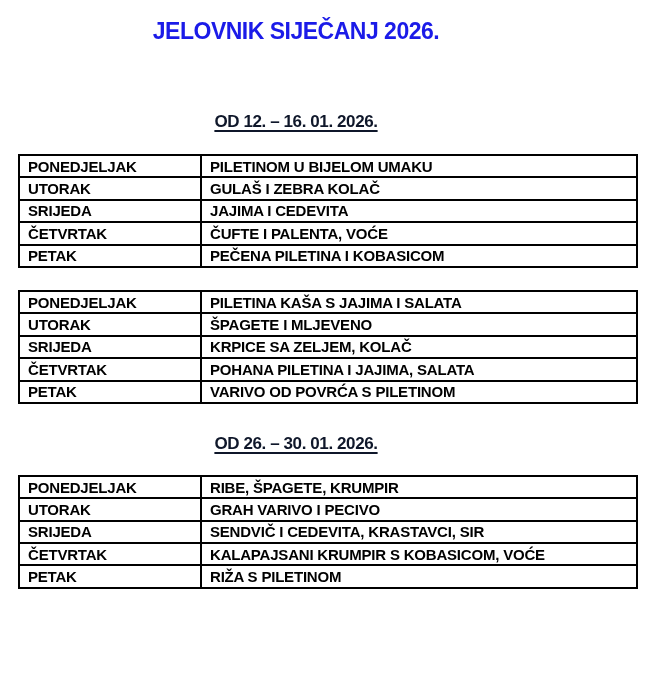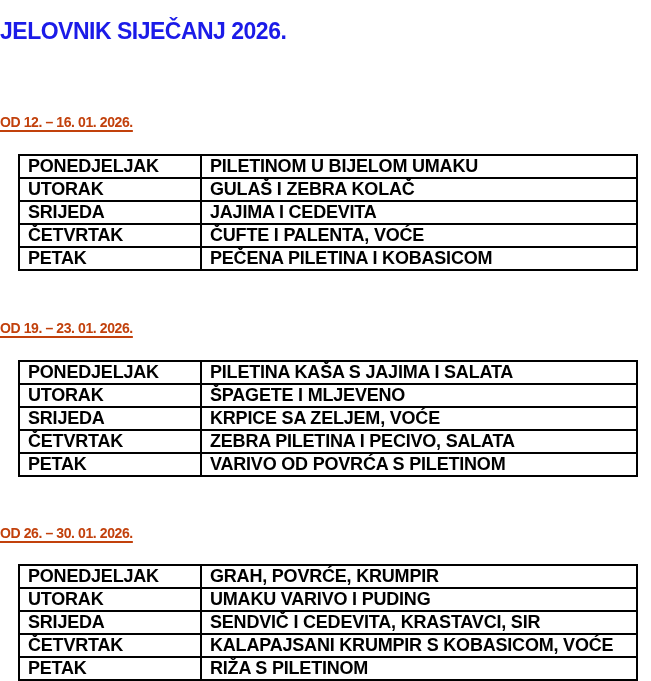--- a/index.html
+++ b/index.html
@@ -16,55 +16,56 @@
     color: #000000;
   }
   .page {
     position: relative;
     width: 651px;
     height: 681px;
   }
   
   .center-col {
     width: 592px;
+    text-align: center;
   }
   .doc-title {
     margin: 17px 0 0 0;
     font-size: 23px;
     line-height: 28px;
     letter-spacing: -0.5px;
     color: #1b1be8;
     white-space: nowrap;
   }
   .section-heading {
-    font-size: 14px;
+    font-size: 17px;
     line-height: 20px;
     letter-spacing: -0.4px;
-    color: #c2410c;
+    color: #0f172a;
     text-decoration: underline;
     text-decoration-thickness: 2px;
     text-underline-offset: 3px;
     white-space: nowrap;
   }
   .heading-1 { margin: 67px 0 0 0; }
   .heading-2 { margin: 47px 0 0 0; }
-  .heading-3 { margin: 46px 0 0 0; }
+  .heading-3 { margin: 30px 0 0 0; }
 
   table.menu-table {
     border-collapse: collapse;
     table-layout: fixed;
     width: 618px;
     margin: 22px 0 0 18px;
   }
   table.table-3 { margin-top: 21px; }
   .menu-table td {
     border: 2px solid #000000;
     height: 20.4px;
     padding: 0 7px 0 8px;
-    font-size: 18px;
+    font-size: 15px;
     letter-spacing: -0.2px;
     vertical-align: middle;
     white-space: nowrap;
     overflow: hidden;
   }
   .menu-table col.day-col  { width: 182px; }
   .menu-table col.meal-col { width: 436px; }
 </style>
 </head>
 <body>
@@ -97,66 +98,65 @@
         <td>ČETVRTAK</td>
         <td>ČUFTE I PALENTA, VOĆE</td>
       </tr>
       <tr>
         <td>PETAK</td>
         <td>PEČENA PILETINA I KOBASICOM</td>
       </tr>
     </tbody>
   </table>
 
-  <div class="center-col section-heading heading-2">OD 19. – 23. 01. 2026.</div>
 
   <table class="menu-table table-2">
     <colgroup>
         <col class="day-col">
         <col class="meal-col">
       </colgroup>
     <tbody>
       <tr>
         <td>PONEDJELJAK</td>
         <td>PILETINA KAŠA S JAJIMA I SALATA</td>
       </tr>
       <tr>
         <td>UTORAK</td>
         <td>ŠPAGETE I MLJEVENO</td>
       </tr>
       <tr>
         <td>SRIJEDA</td>
-        <td>KRPICE SA ZELJEM, VOĆE</td>
+        <td>KRPICE SA ZELJEM, KOLAČ</td>
       </tr>
       <tr>
         <td>ČETVRTAK</td>
-        <td>ZEBRA PILETINA I PECIVO, SALATA</td>
+        <td>POHANA PILETINA I JAJIMA, SALATA</td>
       </tr>
       <tr>
         <td>PETAK</td>
         <td>VARIVO OD POVRĆA S PILETINOM</td>
       </tr>
     </tbody>
   </table>
 
   <div class="center-col section-heading heading-3">OD 26. – 30. 01. 2026.</div>
 
   <table class="menu-table table-3">
     <colgroup>
         <col class="day-col">
         <col class="meal-col">
       </colgroup>
     <tbody>
       <tr>
         <td>PONEDJELJAK</td>
-        <td>GRAH, POVRĆE, KRUMPIR</td>
+        <td>RIBE, ŠPAGETE, KRUMPIR</td>
       </tr>
       <tr>
         <td>UTORAK</td>
-        <td>UMAKU VARIVO I PUDING</td>
+        <td>GRAH VARIVO I PECIVO</td>
       </tr>
       <tr>
         <td>SRIJEDA</td>
         <td>SENDVIČ I CEDEVITA, KRASTAVCI, SIR</td>
       </tr>
       <tr>
         <td>ČETVRTAK</td>
         <td>KALAPAJSANI KRUMPIR S KOBASICOM, VOĆE</td>
       </tr>
       <tr>

